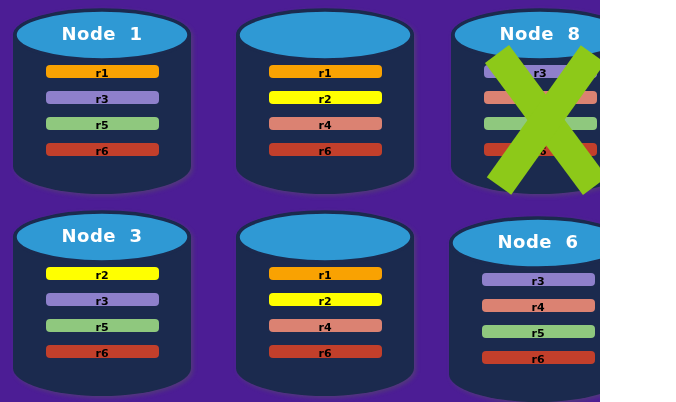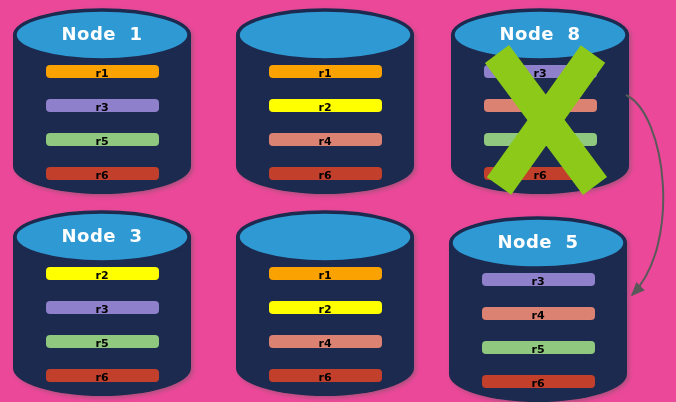--- a/index.html
+++ b/index.html
@@ -1,17 +1,17 @@
 <!DOCTYPE html>
 <html style="--cylinder_body: #1B2A4E; --cylinder_top: #2F99D4; --title_text: #FFFFFF; --bar_text: #000000; --failure_x: #8DC919; --arrow: #595959; --replicas-r1: #F9A202; --replicas-r2: #FFFF00; --replicas-r3: #8E80CB; --replicas-r4: #DB8272; --replicas-r5: #8FC87E; --replicas-r6: #C23F2B;"><head>
 <meta charset="utf-8">
 <style>
   html,body{margin:0;padding:0;background:#fff;}
   body{font-family:"DejaVu Sans","Liberation Sans",sans-serif;}
-  .canvas{position:relative;width:676px;height:402px;background:#ec4899;overflow:hidden;}
+  .canvas{position:relative;width:600px;height:402px;background:#4c1d95;overflow:hidden;}
 
   .node{position:absolute;width:182px;height:196px;}
   .pos1{left:11px;top:4px;}
   .pos2{left:234px;top:4px;}
   .pos3{left:449px;top:4px;}
   .pos4{left:11px;top:206px;}
   .pos5{left:234px;top:206px;}
   .pos6{left:447px;top:212px;}
 
   .cyl{position:absolute;left:0;top:0;filter:drop-shadow(2px 2px 2px rgba(90,90,90,.45));}
@@ -19,21 +19,21 @@
   .cyl-top{fill:var(--cylinder_top,#2F99D4);stroke:var(--cylinder_body,#1B2A4E);stroke-width:3.5;}
 
   .node-title{
     position:absolute;top:19px;left:0;width:100%;text-align:center;
     color:var(--title_text,#fff);font-size:18px;font-weight:bold;
     white-space:pre;letter-spacing:.5px;
   }
 
   .bars{position:absolute;top:61px;left:0;width:100%;}
   .bar{
-    width:113px;height:13px;margin:0 auto 21px auto;border-radius:4px;
+    width:113px;height:13px;margin:0 auto 13px auto;border-radius:4px;
     text-align:center;line-height:13px;
   }
   .bar-label{
     color:var(--bar_text,#000);font-size:11px;font-weight:bold;line-height:13px;
   }
 
   .xmark-svg{position:absolute;left:28px;top:42px;overflow:visible;}
   .xmark{stroke:var(--failure_x,#8DC919);stroke-width:30;stroke-linecap:butt;}
 
   .arrow-svg{position:absolute;left:0;top:0;pointer-events:none;}
@@ -115,21 +115,21 @@
       <div class="bar" style="background: rgb(219, 130, 114);"><span class="bar-label">r4</span></div>
       <div class="bar" style="background: rgb(194, 63, 43);"><span class="bar-label">r6</span></div>
     </div>
   </div>
 
   <div class="node pos6">
     <svg class="cyl" width="182" height="196" viewBox="0 0 182 196">
       <path class="cyl-body" d="M2,31 L2,162 A89,28 0 0 0 180,162 L180,31 A89,26 0 0 0 2,31 Z"></path>
       <ellipse class="cyl-top" cx="91" cy="31" rx="87" ry="25"></ellipse>
     </svg>
-    <div class="node-title">Node  5</div>
+    <div class="node-title">Node  6</div>
     <div class="bars">
       <div class="bar" style="background: rgb(142, 128, 203);"><span class="bar-label">r3</span></div>
       <div class="bar" style="background: rgb(219, 130, 114);"><span class="bar-label">r4</span></div>
       <div class="bar" style="background: rgb(143, 200, 126);"><span class="bar-label">r5</span></div>
       <div class="bar" style="background: rgb(194, 63, 43);"><span class="bar-label">r6</span></div>
     </div>
   </div>
 
   <svg class="arrow-svg" width="676" height="402" viewBox="0 0 676 402">
     <defs>

